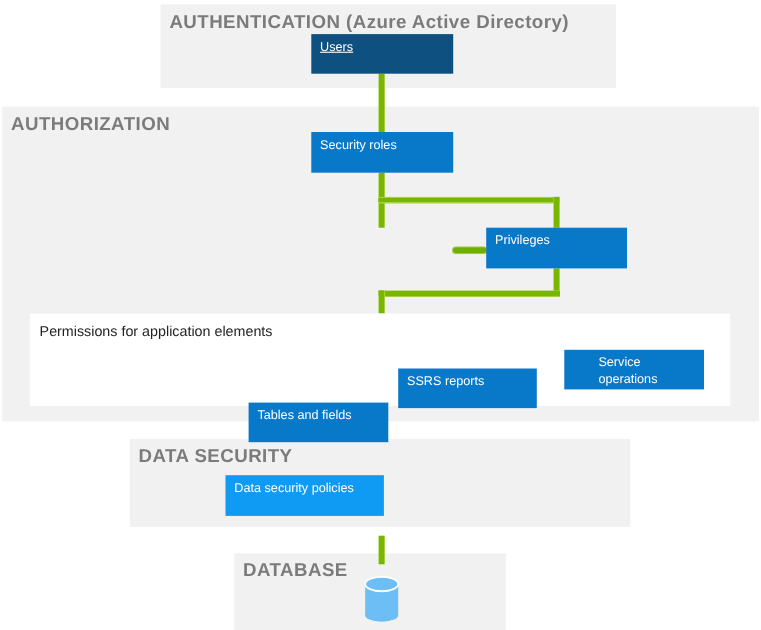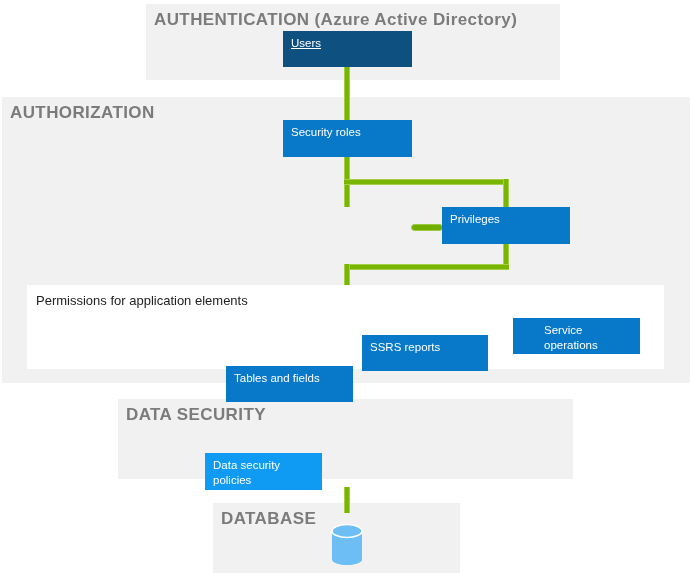--- a/index.html
+++ b/index.html
@@ -78,21 +78,21 @@
   <div class="node node--mid" style="left:442px;top:207px;width:128px;height:37px;">Privileges</div>
 
   <div class="panel" style="left:27px;top:285px;width:637px;height:84px;">
     <div class="panel-title">Permissions for application elements</div>
   </div>
 
   <div class="node node--mid" style="left:226px;top:318px;width:127px;height:36px;margin-top:48px;">Tables and fields</div>
   <div class="node node--mid" style="left:362px;top:318px;width:126px;height:36px;margin-top:17px;">SSRS reports</div>
   <div class="node node--mid" style="left:513px;top:318px;width:127px;height:36px;padding-left:31px;">Service operations</div>
 
-  <div class="node node--bright" style="left:205px;top:453px;width:117px;height:37px;">Data security policies</div>
+  <div class="node node--bright" style="left:205px;top:432px;width:144px;height:37px;">Data security policies</div>
 
   <svg class="db-icon" style="left:330px;top:523px;" width="34" height="44" viewBox="0 0 34 44" aria-hidden="true">
     <path d="M2 8 L2 36 A15 6 0 0 0 32 36 L32 8 Z" fill="#6CBEF5"></path>
     <ellipse cx="17" cy="36" rx="15" ry="6" fill="#6CBEF5"></ellipse>
     <ellipse cx="17" cy="8" rx="15" ry="6.5" fill="#6CBEF5" stroke="#FFFFFF" stroke-width="1.6"></ellipse>
   </svg>
 
 </div>
 
 </body></html>

